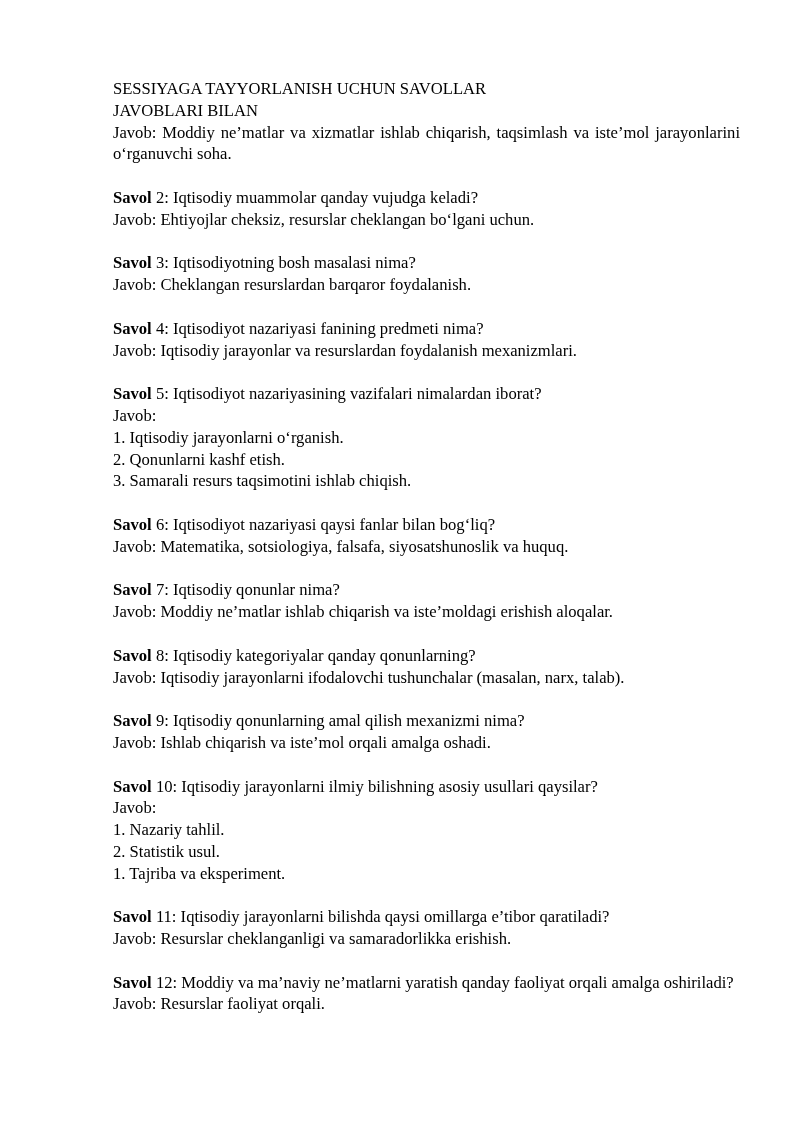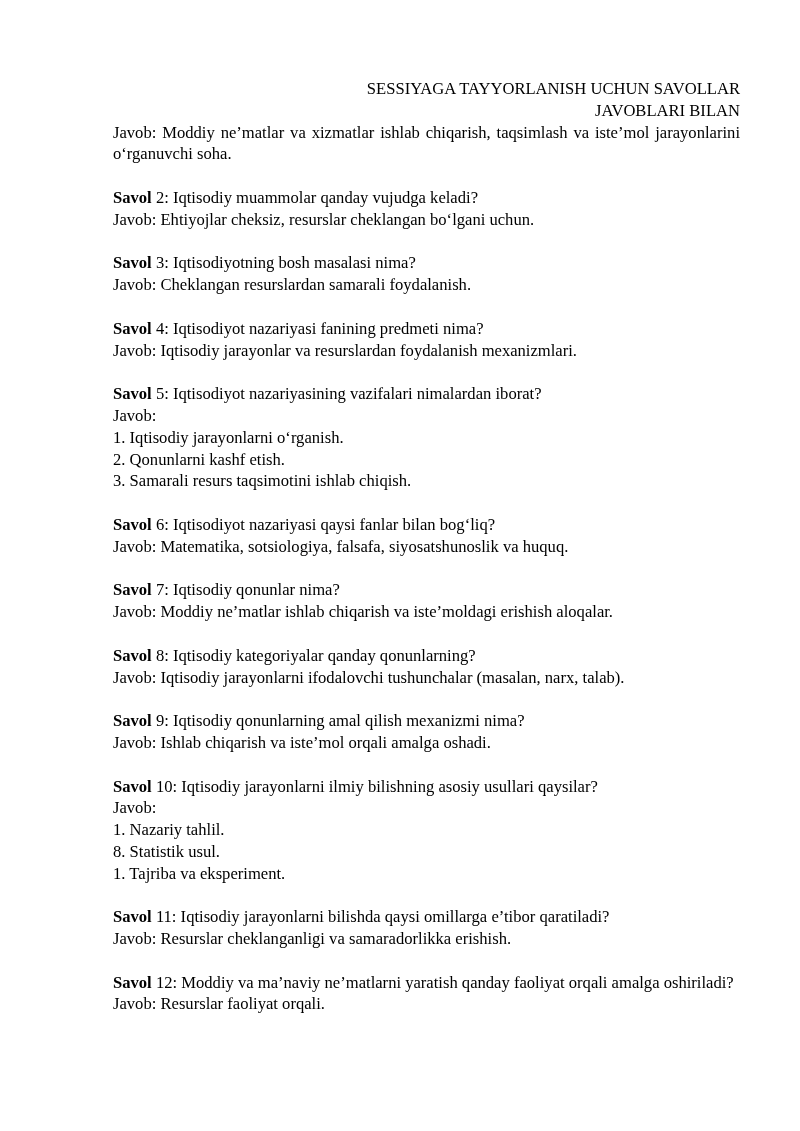--- a/index.html
+++ b/index.html
@@ -14,21 +14,21 @@
     background: #ffffff;
     box-sizing: border-box;
     padding: 78px 60px 0 113px;
     font-family: "Liberation Serif", "DejaVu Serif", serif;
     font-size: 16.6px;
     line-height: 21.8px;
     color: #000000;
     overflow: hidden;
   }
   .title-line {
-    text-align: right;
+    text-align: left;
     white-space: nowrap;
   }
   p {
     margin: 0;
     text-align: justify;
   }
   .qa-block + .qa-block {
     margin-top: 21.8px;
   }
   .q-bold {
@@ -46,21 +46,21 @@
   <p>Javob: Moddiy ne’matlar va xizmatlar ishlab chiqarish, taqsimlash va iste’mol jarayonlarini o‘rganuvchi soha.</p>
       </div>
 
   <div class="qa-block">
     <p class="q-line"><span class="q-bold">Savol</span><span class="q-rest"> 2: Iqtisodiy muammolar qanday vujudga keladi?</span></p>
   <p>Javob: Ehtiyojlar cheksiz, resurslar cheklangan bo‘lgani uchun.</p>
       </div>
 
   <div class="qa-block">
     <p class="q-line"><span class="q-bold">Savol</span><span class="q-rest"> 3: Iqtisodiyotning bosh masalasi nima?</span></p>
-  <p>Javob: Cheklangan resurslardan samarali foydalanish.</p>
+  <p>Javob: Cheklangan resurslardan barqaror foydalanish.</p>
       </div>
 
   <div class="qa-block">
     <p class="q-line"><span class="q-bold">Savol</span><span class="q-rest"> 4: Iqtisodiyot nazariyasi fanining predmeti nima?</span></p>
   <p>Javob: Iqtisodiy jarayonlar va resurslardan foydalanish mexanizmlari.</p>
       </div>
 
   <div class="qa-block">
     <p class="q-line"><span class="q-bold">Savol</span><span class="q-rest"> 5: Iqtisodiyot nazariyasining vazifalari nimalardan iborat?</span></p>
   <p>Javob:</p>
@@ -86,21 +86,21 @@
 
   <div class="qa-block">
     <p class="q-line"><span class="q-bold">Savol</span><span class="q-rest"> 9: Iqtisodiy qonunlarning amal qilish mexanizmi nima?</span></p>
   <p>Javob: Ishlab chiqarish va iste’mol orqali amalga oshadi.</p>
       </div>
 
   <div class="qa-block">
     <p class="q-line"><span class="q-bold">Savol</span><span class="q-rest"> 10: Iqtisodiy jarayonlarni ilmiy bilishning asosiy usullari qaysilar?</span></p>
   <p>Javob:</p>
         <p>1. Nazariy tahlil.</p>
-        <p>8. Statistik usul.</p>
+        <p>2. Statistik usul.</p>
         <p>1. Tajriba va eksperiment.</p>
       </div>
 
   <div class="qa-block">
     <p class="q-line"><span class="q-bold">Savol</span><span class="q-rest"> 11: Iqtisodiy jarayonlarni bilishda qaysi omillarga e’tibor qaratiladi?</span></p>
   <p>Javob: Resurslar cheklanganligi va samaradorlikka erishish.</p>
       </div>
 
   <div class="qa-block">
     <p class="q-line"><span class="q-bold">Savol</span><span class="q-rest"> 12: Moddiy va ma’naviy ne’matlarni yaratish qanday faoliyat orqali amalga oshiriladi?</span></p>

